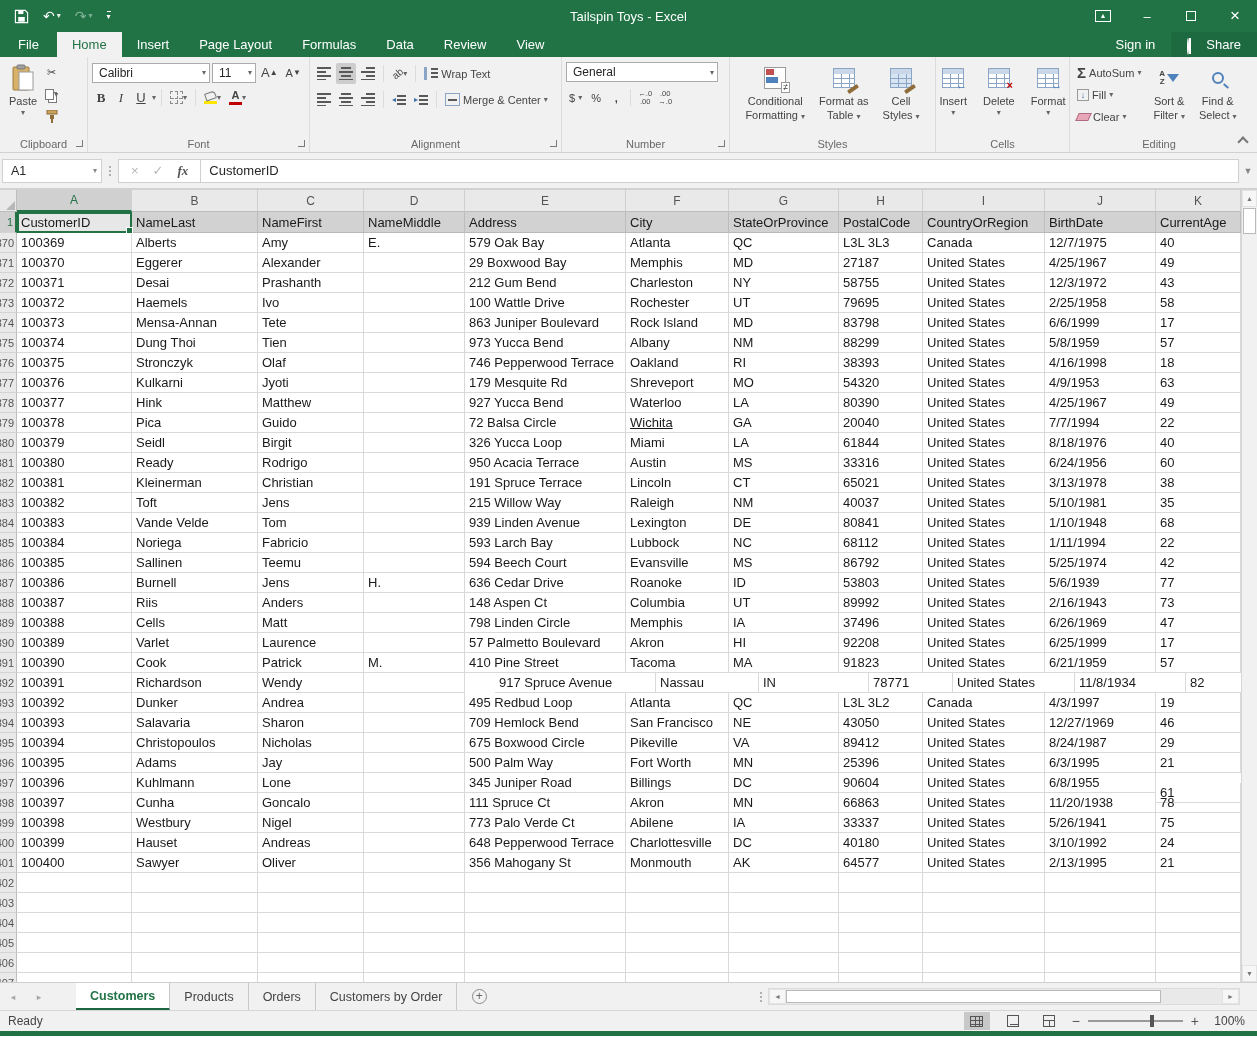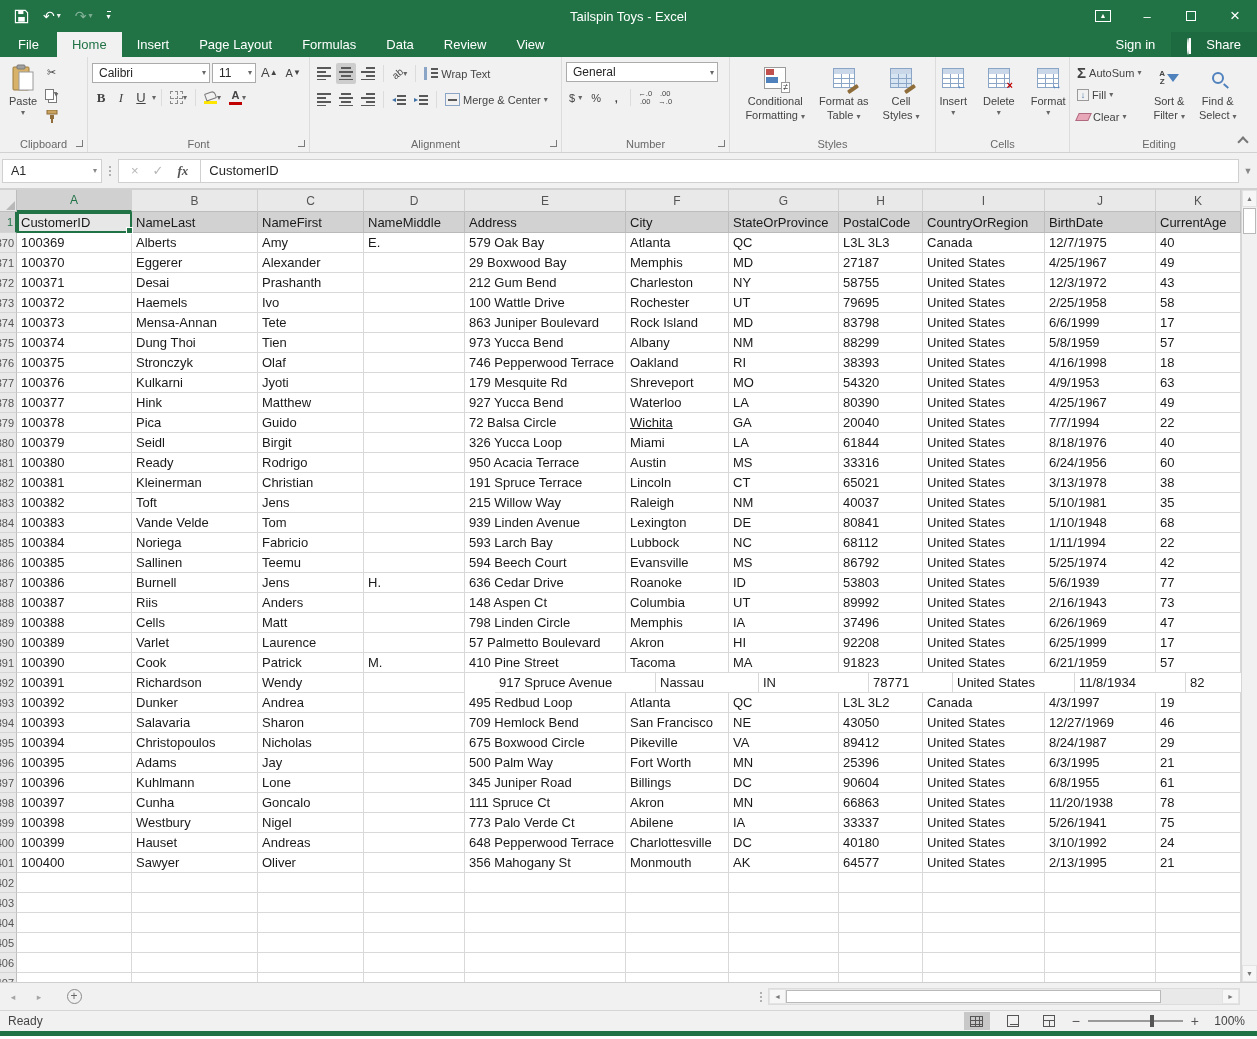--- a/index.html
+++ b/index.html
@@ -934,21 +934,21 @@
             <div class="gcell" style="width: 115px;">100396</div>
             <div class="gcell" style="width: 126px;">Kuhlmann</div>
             <div class="gcell" style="width: 106px;">Lone</div>
             <div class="gcell" style="width: 101px;"></div>
             <div class="gcell" style="width: 161px;">345 Juniper Road</div>
             <div class="gcell" style="width: 103px;">Billings</div>
             <div class="gcell" style="width: 110px;">DC</div>
             <div class="gcell" style="width: 84px;">90604</div>
             <div class="gcell" style="width: 122px;">United States</div>
             <div class="gcell" style="width: 111px;">6/8/1955</div>
-            <div class="gcell" style="width: 85px;">61</div>
+            <div class="gcell" style="width: 85px; margin-top: 10px;">61</div>
           </div>
           <div class="grow">
             <div class="rowhdr">398</div>
             <div class="gcell" style="width: 115px;">100397</div>
             <div class="gcell" style="width: 126px;">Cunha</div>
             <div class="gcell" style="width: 106px;">Goncalo</div>
             <div class="gcell" style="width: 101px;"></div>
             <div class="gcell" style="width: 161px;">111 Spruce Ct</div>
             <div class="gcell" style="width: 103px;">Akron</div>
             <div class="gcell" style="width: 110px;">MN</div>
@@ -1090,20 +1090,26 @@
       <div class="vthumb"></div>
       <div class="vtrack"></div>
       <div class="varrow">▼</div>
     </div>
     <div class="selbox"></div>
   </div>
 
   <div class="sheetbar">
     <span class="snav">◂</span>
     <span class="snav">▸</span>
+    <div class="stabs" id="sheet-tabs">
+        <div class="stab active">Customers</div>
+        <div class="stab">Products</div>
+        <div class="stab">Orders</div>
+        <div class="stab">Customers by Order</div>
+      </div>
     <div class="newsheet">
         <span class="pluscirc">+</span>
       </div>
     <div class="hregion">
       <span class="dots3h">
           <i></i>
           <i></i>
           <i></i>
         </span>
       <div class="hscroll">

